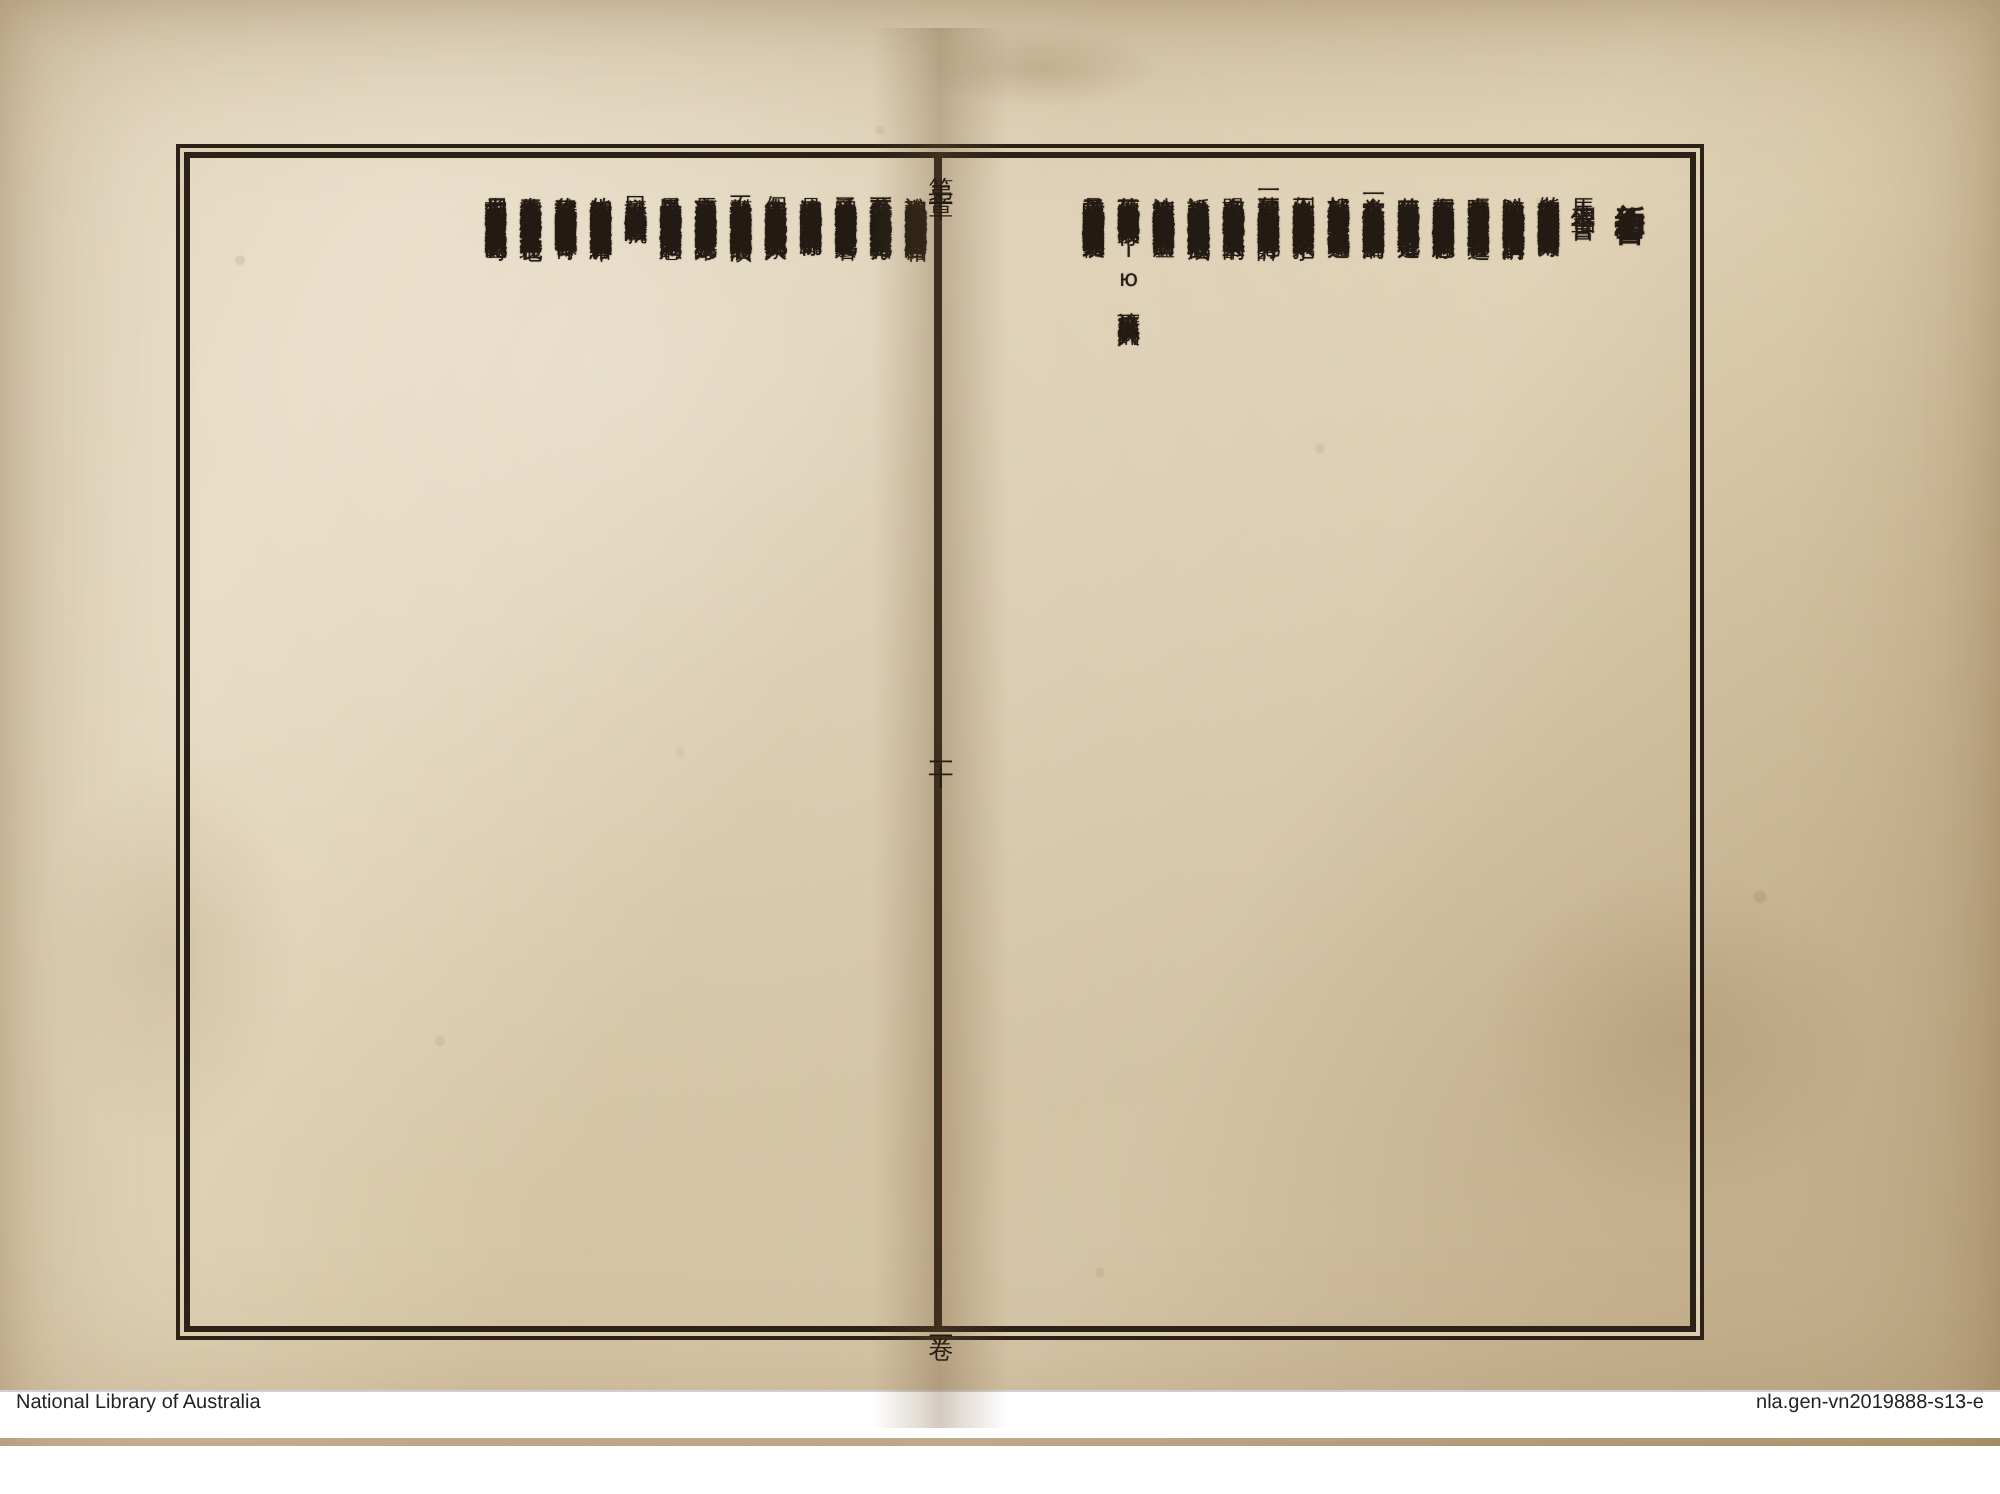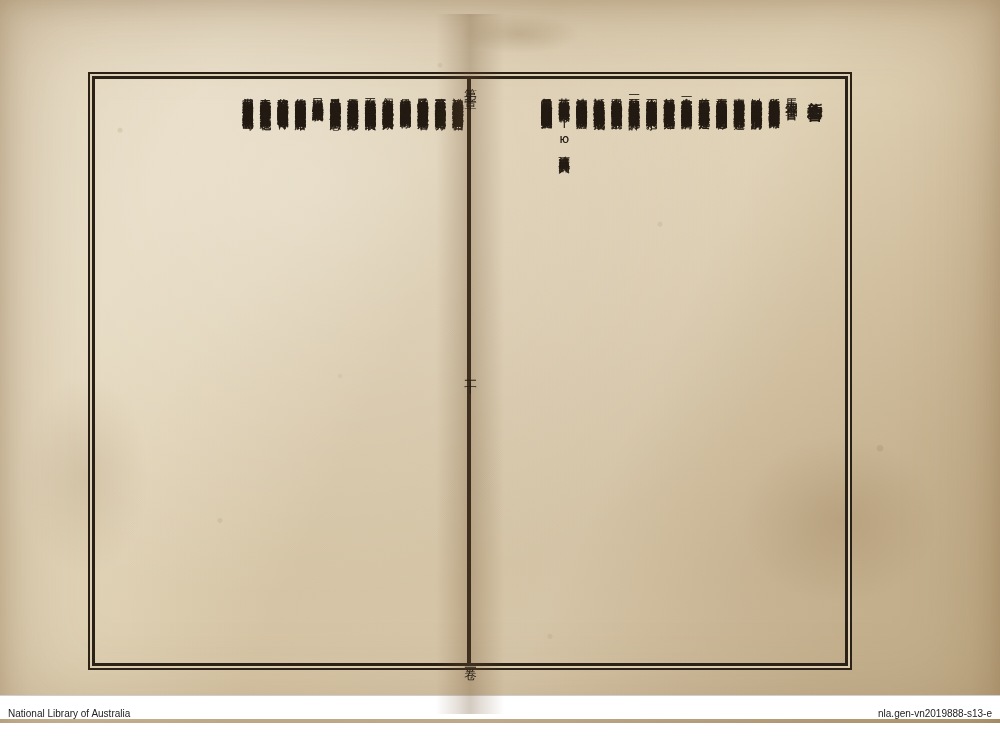--- a/index.html
+++ b/index.html
@@ -34,21 +34,21 @@
   
   #scan:after{
     content:"";position:absolute;inset:0;pointer-events:none;
     box-shadow:inset 0 0 90px rgba(120,88,48,.38), inset 0 0 26px rgba(120,88,48,.25);
   }
 
   
   #footer{
     position:absolute;left:0;top:695px;width:1000px;height:24px;
     background:#ffffff;border-top:1px solid #cfcfcf;
-    display:flex;align-items:flex-end;justify-content:space-between;
+    display:flex;align-items:flex-start;justify-content:space-between;
     padding:0 8px;box-sizing:border-box;
     font-family:"Liberation Sans", sans-serif;font-size:10px;color:#222;
   }
 
   
   #book{
     position:absolute;left:70px;top:14px;width:800px;height:700px;
   }
   
   #gutter{

